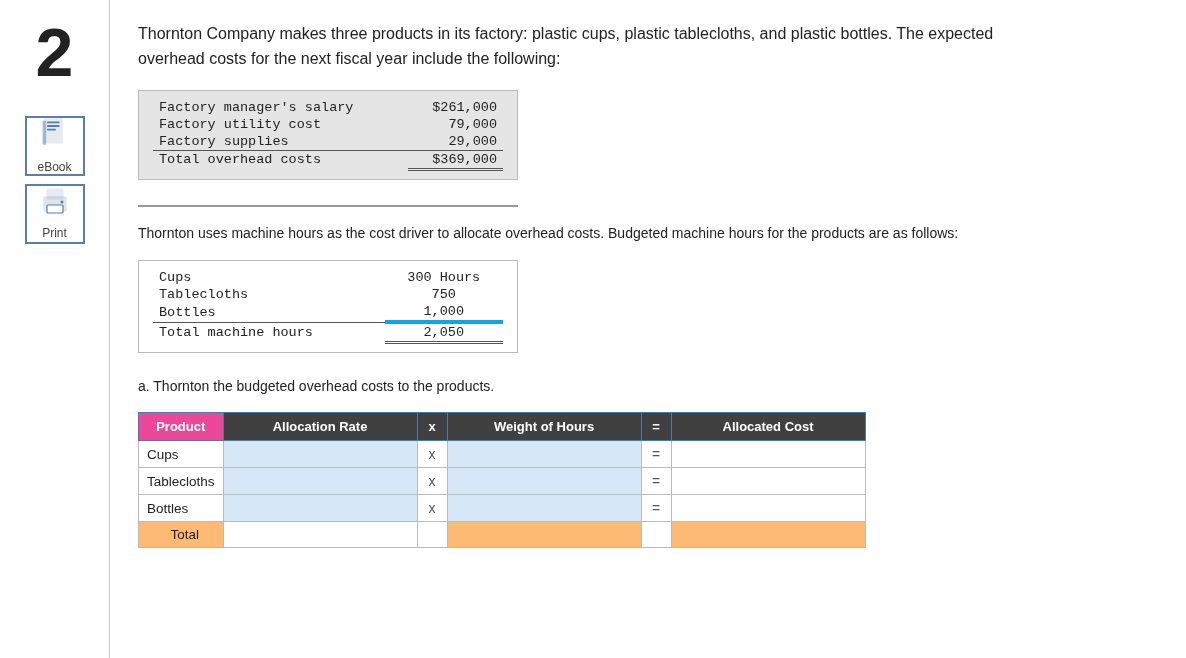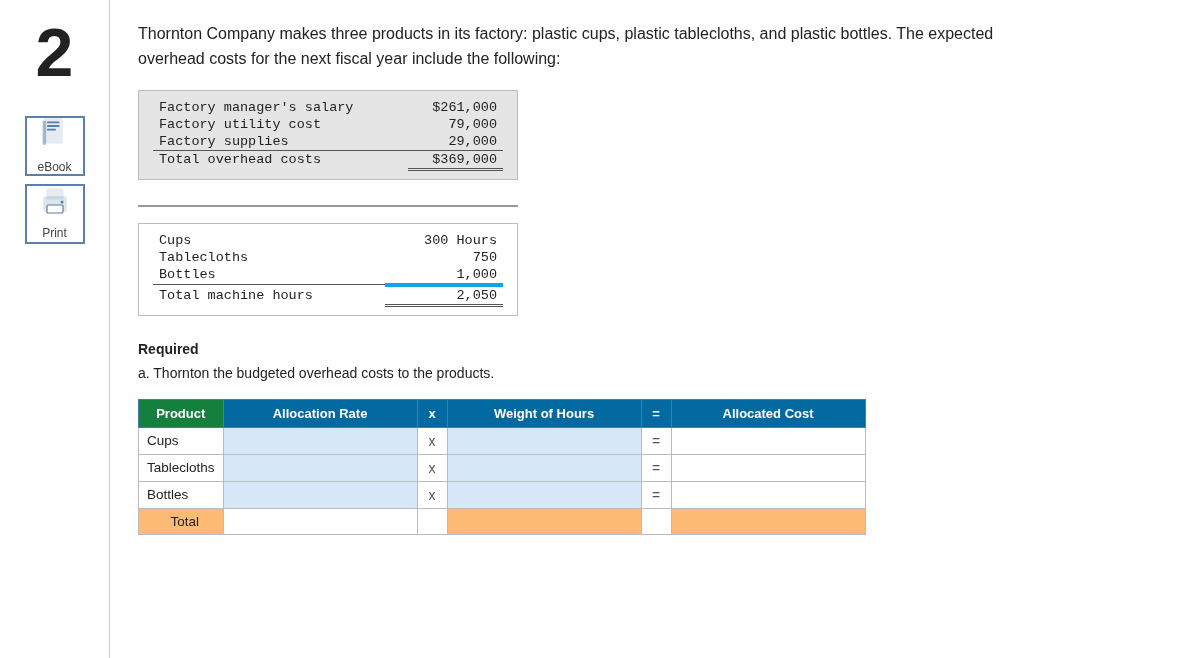--- a/index.html
+++ b/index.html
@@ -144,21 +144,21 @@
       border-collapse: collapse;
       font-family: 'Courier New', monospace;
       font-size: 13.5px;
     }
 
     .mh-table td {
       padding: 1px 6px;
     }
 
     .mh-table td.amount {
-      text-align: right;
+      text-align: center;
     }
 
     .mh-table tr.total-row td {
       border-top: 1px solid #555;
     }
 
     .mh-table tr.total-row td.amount {
       border-top: 4px solid #0ea5e9;
       border-bottom: 3px double #555;
     }
@@ -175,31 +175,31 @@
     }
 
     
     .alloc-table {
       border-collapse: collapse;
       font-size: 13.5px;
       min-width: 500px;
     }
 
     .alloc-table th {
-      background: #0369a1;
+      background: #404040;
       color: #fff;
       padding: 6px 10px;
       font-weight: bold;
       text-align: center;
       border: 1px solid #4a7aaa;
       font-size: 13px;
     }
 
     .alloc-table th.product-header {
-      background: #15803d;
+      background: #ec4899;
       margin-left: 20px;
     }
 
     .alloc-table td {
       border: 1px solid #bbb;
       padding: 5px 8px;
       background: #fff;
       min-width: 80px;
     }
 
@@ -309,20 +309,21 @@
           <tr class="total-row">
             <td>Total overhead costs</td>
             <td class="amount">$369,000</td>
           </tr>
         </tbody>
       </table>
     </div>
 
     <div class="divider-line"></div>
 
+    <p class="machine-hours-text">Thornton uses machine hours as the cost driver to allocate overhead costs. Budgeted machine hours for the products are as follows:</p>
 
     
     <div class="mh-table-wrapper">
       <table class="mh-table">
         <tbody>
           <tr>
             <td>Cups</td>
             <td class="amount">300 Hours</td>
           </tr>
           <tr>
@@ -335,21 +336,20 @@
           </tr>
           <tr class="total-row">
             <td>Total machine hours</td>
             <td class="amount">2,050</td>
           </tr>
         </tbody>
       </table>
     </div>
 
     
-    <p class="required-heading">Required</p>
     <p class="part-a-text">a. Thornton the budgeted overhead costs to the products.</p>
 
     
     <table class="alloc-table">
       <thead>
         <tr>
           <th class="product-header">Product</th>
           <th>Allocation Rate</th>
           <th style="min-width:30px;width:30px;">x</th>
           <th>Weight of Hours</th>

